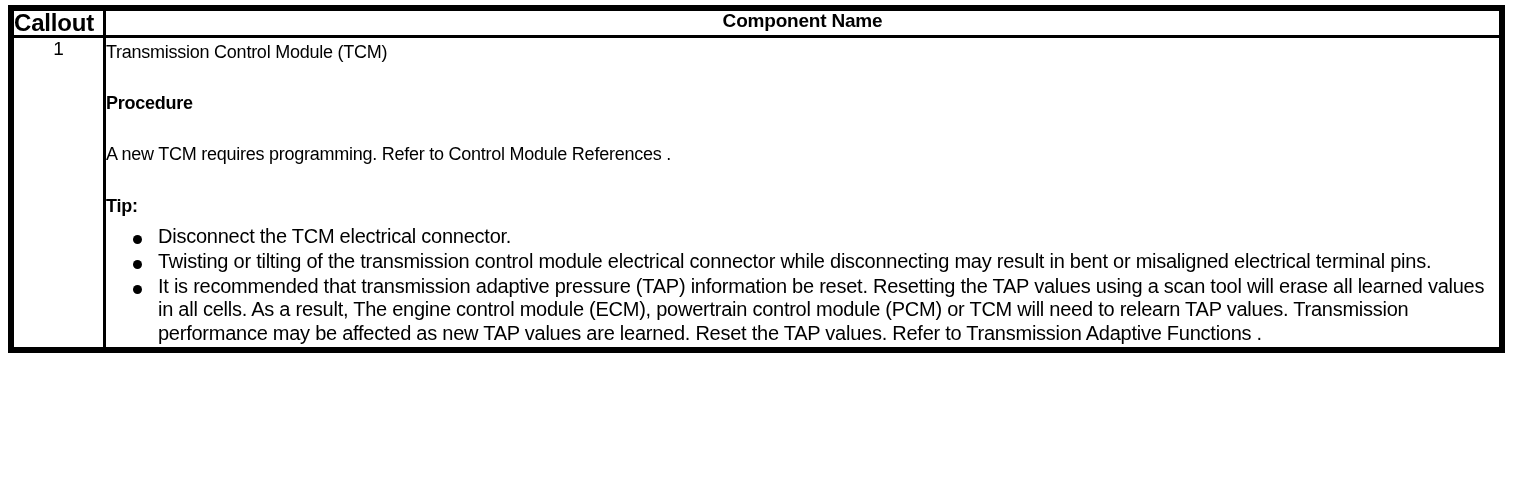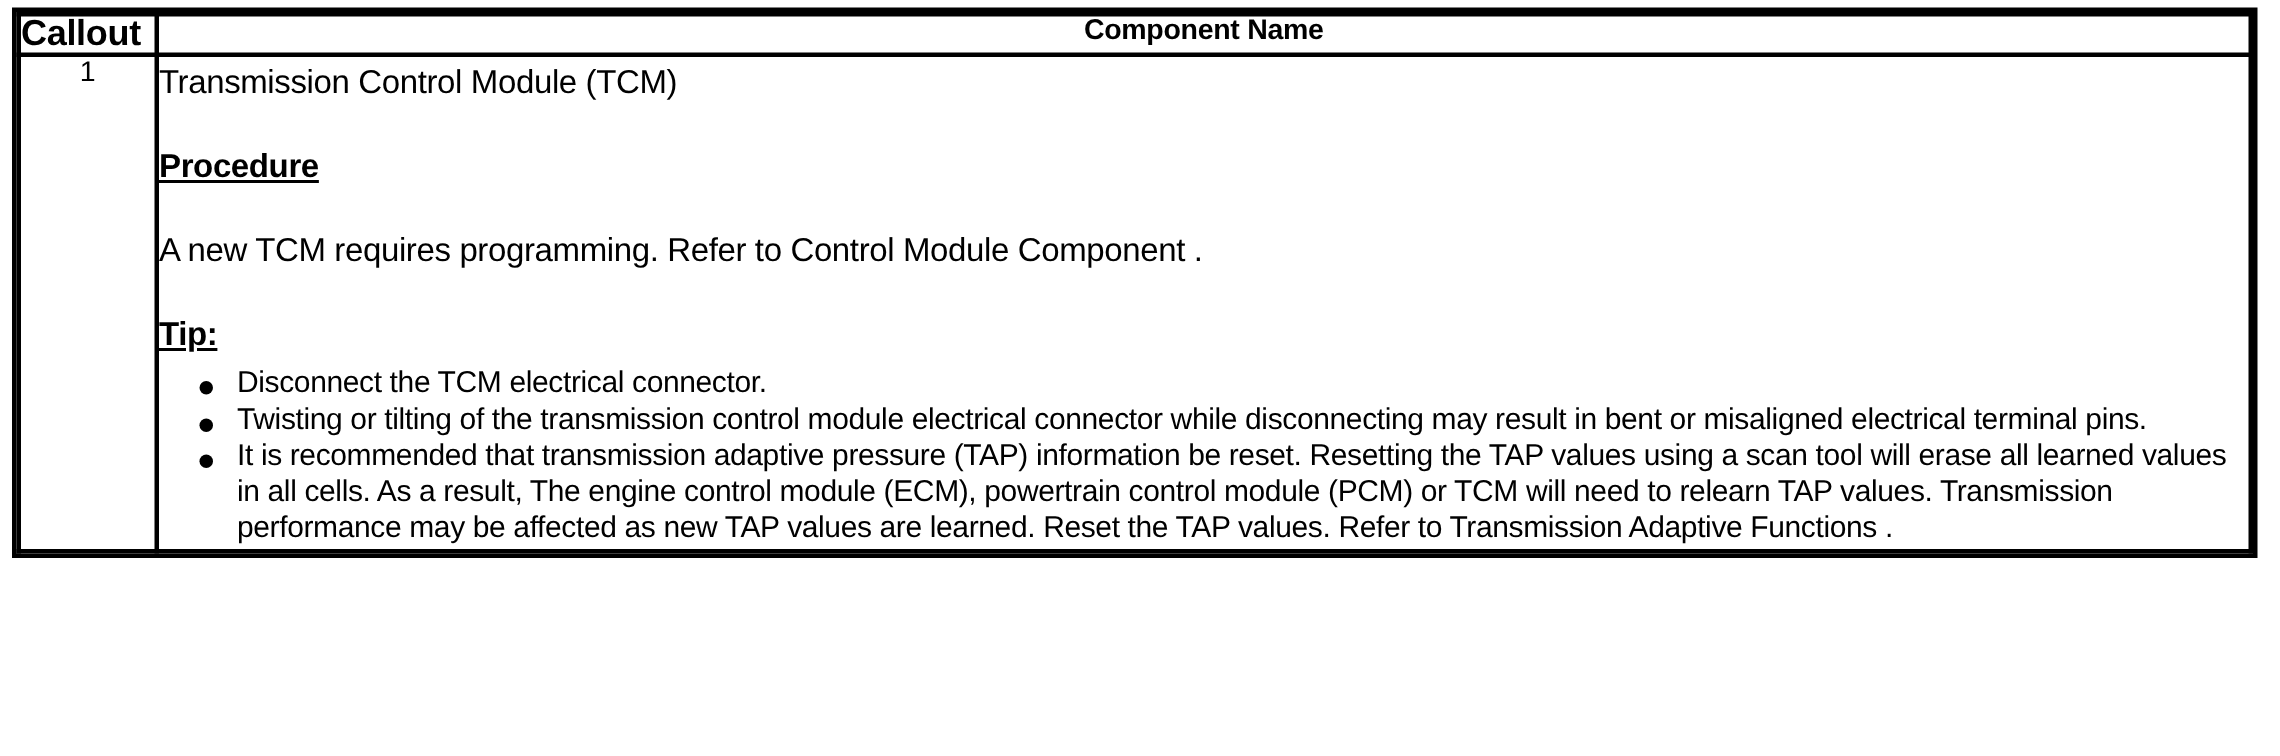--- a/index.html
+++ b/index.html
@@ -69,27 +69,27 @@
   }
   .td-body {
     padding: 8px 6px 6px 6px;
     font-size: 22px;
     line-height: 1.18;
     letter-spacing: -0.25px;
   }
   .p-line {
     margin: 0 0 0 0;
     padding: 0;
-    font-size: 22px;
+    font-size: 18px;
     line-height: 1.18;
     letter-spacing: -0.25px;
   }
   .p-title { margin-top: 4px; }
   .p-spacer { height: 30px; }
-  .p-bold { font-weight: bold; text-decoration: underline; }
+  .p-bold { font-weight: bold; }
   ul.tip-list {
     list-style: none;
     margin: 8px 0 0 0;
     padding: 0;
   }
   ul.tip-list > li {
     position: relative;
     padding-left: 52px;
     margin: 0 0 1px 0;
     font-size: 20px;
@@ -125,21 +125,21 @@
         </tr>
       </thead>
       <tbody>
         <tr>
           <td class="td-callout">1</td>
           <td class="td-body">
             <p class="p-line p-title">Transmission Control Module (TCM)</p>
             <div class="p-spacer"></div>
             <p class="p-line p-bold">Procedure</p>
             <div class="p-spacer"></div>
-            <p class="p-line">A new TCM requires programming. Refer to Control Module Component .</p>
+            <p class="p-line">A new TCM requires programming. Refer to Control Module References .</p>
             <div class="p-spacer"></div>
             <p class="p-line p-bold">Tip:</p>
             <ul class="tip-list">
               <li>
                 <span class="bullet-dot"></span>
                 <span class="li-text">Disconnect the TCM electrical connector.</span>
               </li>
               <li>
                 <span class="bullet-dot"></span>
                 <span class="li-text">Twisting or tilting of the transmission control module electrical connector while disconnecting may result in bent or misaligned electrical terminal pins.</span>

